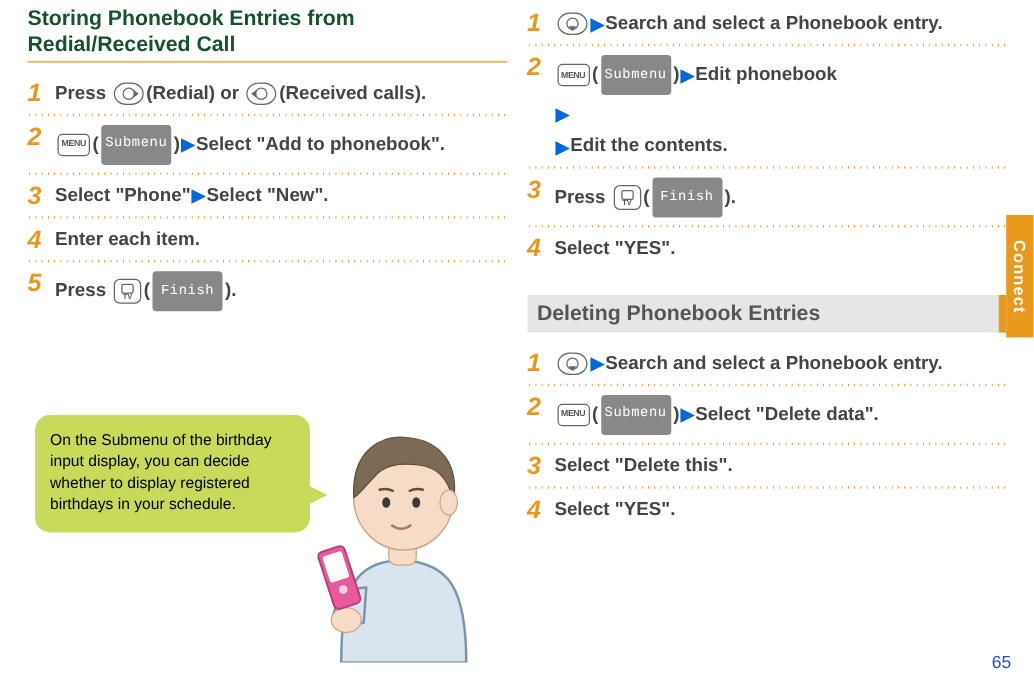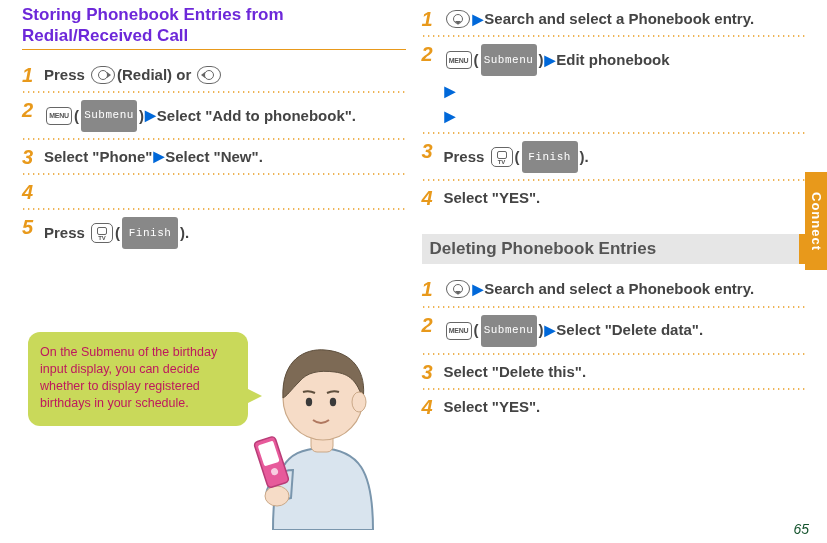--- a/index.html
+++ b/index.html
@@ -15,21 +15,21 @@
   .page {
     display: flex;
     padding: 4px 22px 0 22px;
     gap: 16px;
   }
   .col {
     flex: 1;
     min-width: 0;
   }
   .section-title-orange {
-    color: #6d28d9;
+    color: #14532d;
     font-weight: bold;
     font-size: 17px;
     line-height: 1.25;
     border-bottom: 1.5px solid #e8991b;
     padding-bottom: 2px;
     margin-bottom: 10px;
   }
   .section-bar {
     background: #e6e6e6;
     color: #555;
@@ -212,38 +212,37 @@
     align-items: center;
     justify-content: center;
     writing-mode: vertical-rl;
     letter-spacing: 1px;
   }
   .page-num {
     position: absolute;
     right: 18px;
     bottom: 6px;
     font-size: 14px;
-    color: #14532d;
-    font-style: italic;
+    color: #1d4ed8;
   }
   
   .illus {
     position: absolute;
     left: 28px;
     top: 320px;
     width: 370px;
     height: 210px;
   }
   .bubble {
     position: absolute;
     left: 0;
     top: 12px;
     width: 220px;
     background: #c9d95a;
-    color: #be185d;
+    color: #000000;
     font-size: 12.5px;
     line-height: 1.35;
     padding: 12px 12px 14px 12px;
     border-radius: 12px;
   }
   .bubble::after {
     content: "";
     position: absolute;
     right: -14px;
     bottom: 22px;
@@ -268,20 +267,21 @@
   <div class="col">
     <div class="section-title-orange">Storing Phonebook Entries from Redial/Received Call</div>
 
     <div class="step">
       <div class="step-num">1</div>
       <div class="step-body">
         <span class="txt">Press </span>
         <span class="key-round dir-right"></span>
         <span class="txt">(Redial) or </span>
         <span class="key-round dir-left"></span>
+        <span class="txt">(Received calls).</span>
       </div>
     </div>
 
     <div class="step">
       <div class="step-num">2</div>
       <div class="step-body">
         <span class="key-menu">MENU</span>
         <span class="txt">(</span>
         <span class="soft-label">Submenu</span>
         <span class="txt">)</span>
@@ -294,20 +294,23 @@
       <div class="step-num">3</div>
       <div class="step-body">
         <span class="txt">Select "Phone"</span>
         <span class="arrow">▶</span>
         <span class="txt">Select "New".</span>
       </div>
     </div>
 
     <div class="step">
       <div class="step-num">4</div>
+      <div class="step-body">
+        <span class="txt">Enter each item.</span>
+      </div>
     </div>
 
     <div class="step">
       <div class="step-num">5</div>
       <div class="step-body">
         <span class="txt">Press </span>
         <span class="key-cam"></span>
         <span class="txt">(</span>
         <span class="soft-label">Finish</span>
         <span class="txt">)</span>
@@ -335,20 +338,21 @@
           <span class="key-menu">MENU</span>
           <span class="txt">(</span>
           <span class="soft-label">Submenu</span>
           <span class="txt">)</span>
           <span class="arrow">▶</span>
           <span class="txt">Edit phonebook</span>
           <span style="flex-basis:100%"></span>
           <span class="arrow">▶</span>
           <span style="flex-basis:100%"></span>
           <span class="arrow">▶</span>
+          <span class="txt">Edit the contents.</span>
         </div>
       </div>
 
       <div class="step">
         <div class="step-num">3</div>
         <div class="step-body">
           <span class="txt">Press </span>
           <span class="key-cam"></span>
           <span class="txt">(</span>
           <span class="soft-label">Finish</span>

